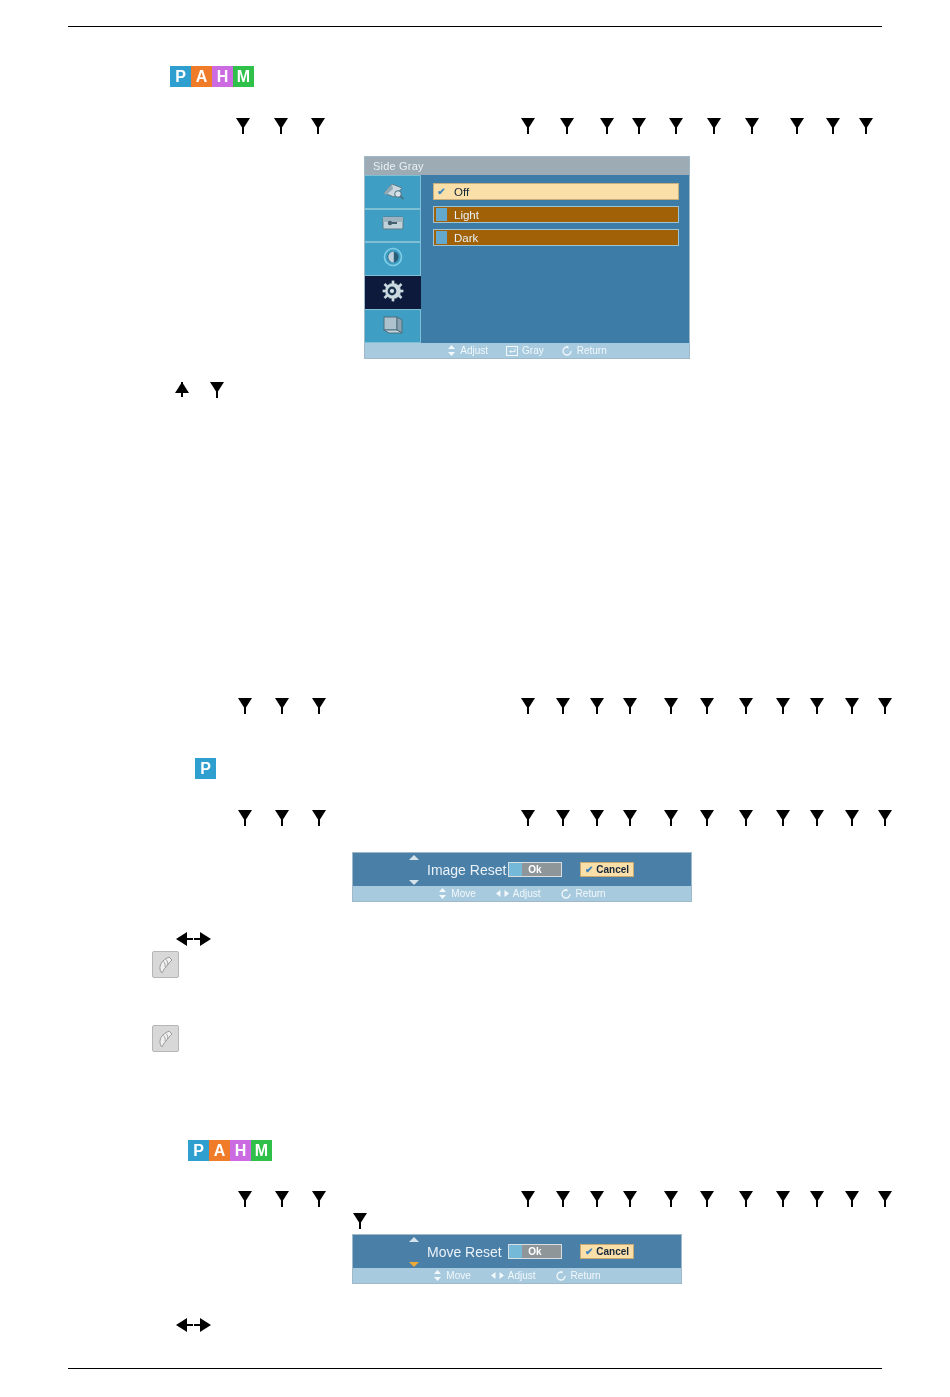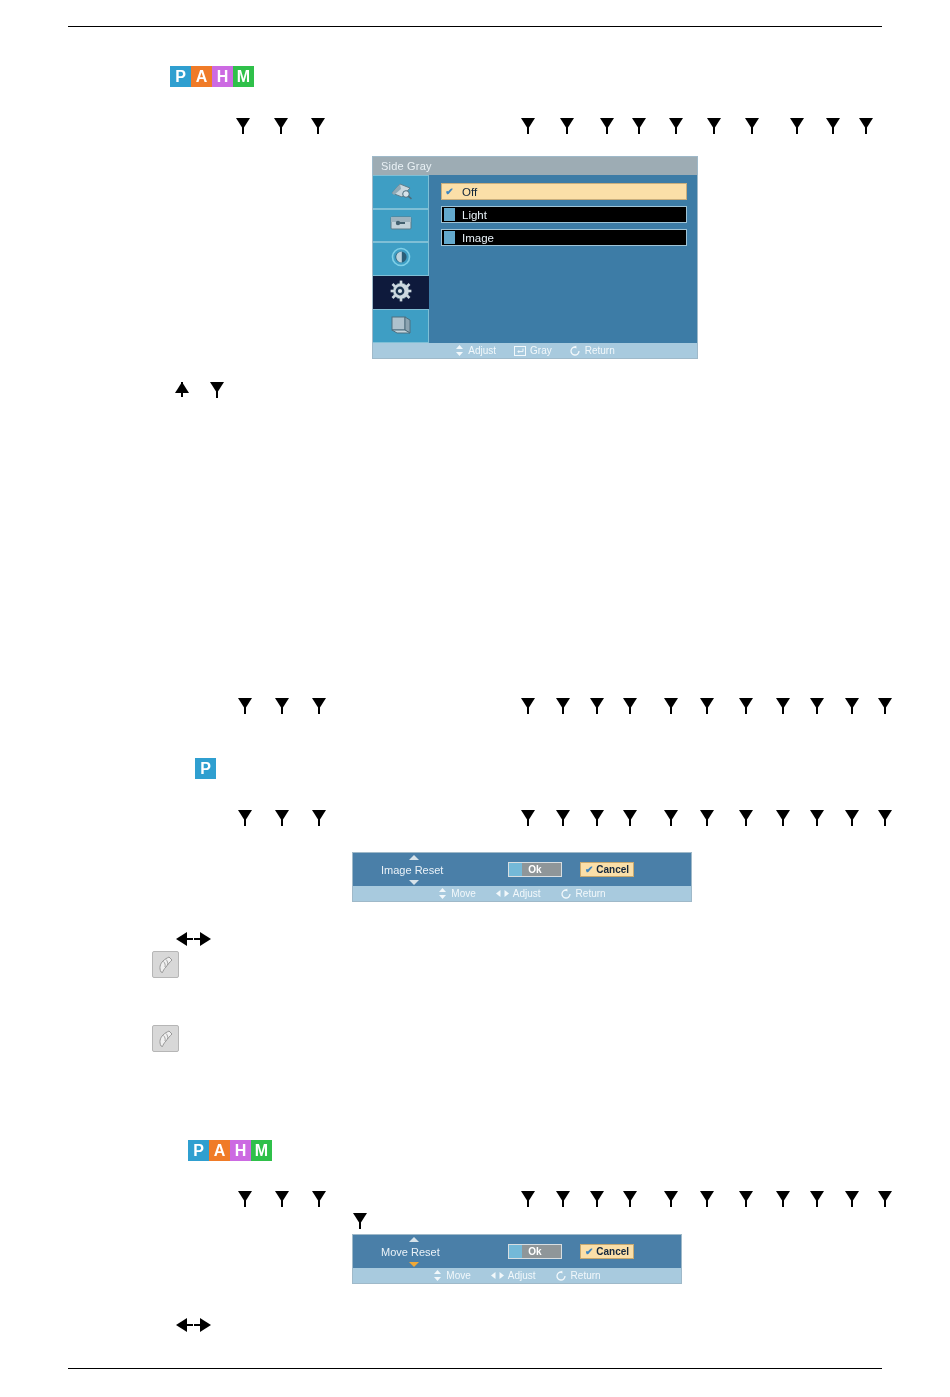--- a/index.html
+++ b/index.html
@@ -189,21 +189,21 @@
     align-items: center;
     font-size: 11.5px;
     position: relative;
   }
   .osd-opt.sel {
     background: #fbdfa8;
     color: #10243a;
     border: 1px solid #c9ae7d;
   }
   .osd-opt.norm {
-    background: #000000;
+    background: #a16207;
     border: 1px solid #9fc4d6;
     color: #e8f1f7;
   }
   .osd-opt .chip {
     width: 11px;
     height: 13px;
     margin-left: 2px;
     margin-right: 7px;
     display: flex;
     align-items: center;
@@ -239,23 +239,24 @@
   }
   .dlg-top {
     height: 33px;
     display: flex;
     align-items: center;
     position: relative;
     padding-left: 28px;
   }
   .dlg-label {
     color: #eaf2f8;
-    font-size: 11px;
+    font-size: 14px;
     position: relative;
     white-space: nowrap;
+    margin-left: 46px;
   }
   .dlg-arrows {
     position: absolute;
     width: 11px;
     height: 30px;
     display: flex;
     flex-direction: column;
     justify-content: space-between;
     align-items: center;
     pointer-events: none;
@@ -332,21 +333,21 @@
   <div class="rule top"></div>
   <div class="rule bot"></div>
 
   <div class="badge-row" style="left:170px; top:66px;">
     <div class="badge-cell" style="background: rgb(47, 159, 208);">P</div>
     <div class="badge-cell" style="background: rgb(240, 123, 40);">A</div>
     <div class="badge-cell" style="background: rgb(204, 106, 226);">H</div>
     <div class="badge-cell" style="background: rgb(47, 192, 74);">M</div>
   </div>
 
-  <div class="osd" style="left:372px; top:156px; width:326px;">
+  <div class="osd" style="left:364px; top:156px; width:326px;">
     <div class="osd-title">Side Gray</div>
     <div class="osd-body">
       <div class="osd-side">
 
         <div class="osd-side-item">
           <span>
             <svg width="26" height="20" viewBox="0 0 26 20">
               <path d="M4 13 L12 4 L22 8 L14 17 Z" fill="#c9d7de" stroke="#5e7e8c" stroke-width="1"></path>
               <path d="M4 13 L12 4 L13 9 L6 15 Z" fill="#8fa9b6"></path>
               <circle cx="18" cy="14" r="3.3" fill="#d7e3ea" stroke="#4d6d7c" stroke-width="1"></circle>
@@ -414,21 +415,21 @@
         <div class="osd-opt sel">
           <span class="chip">✔</span>
           <span>Off</span>
         </div>
         <div class="osd-opt norm">
           <span class="chip"></span>
           <span>Light</span>
         </div>
         <div class="osd-opt norm">
           <span class="chip"></span>
-          <span>Image</span>
+          <span>Dark</span>
         </div>
       </div>
     </div>
 
     <div class="osd-footer">
       <span class="fitem">
         <span class="ic">
           <svg width="9" height="11" viewBox="0 0 9 11">
               <path d="M4.5 0 L8 4 L1 4 Z" fill="#f2f8fb"></path>
               <path d="M4.5 11 L8 7 L1 7 Z" fill="#f2f8fb"></path>

